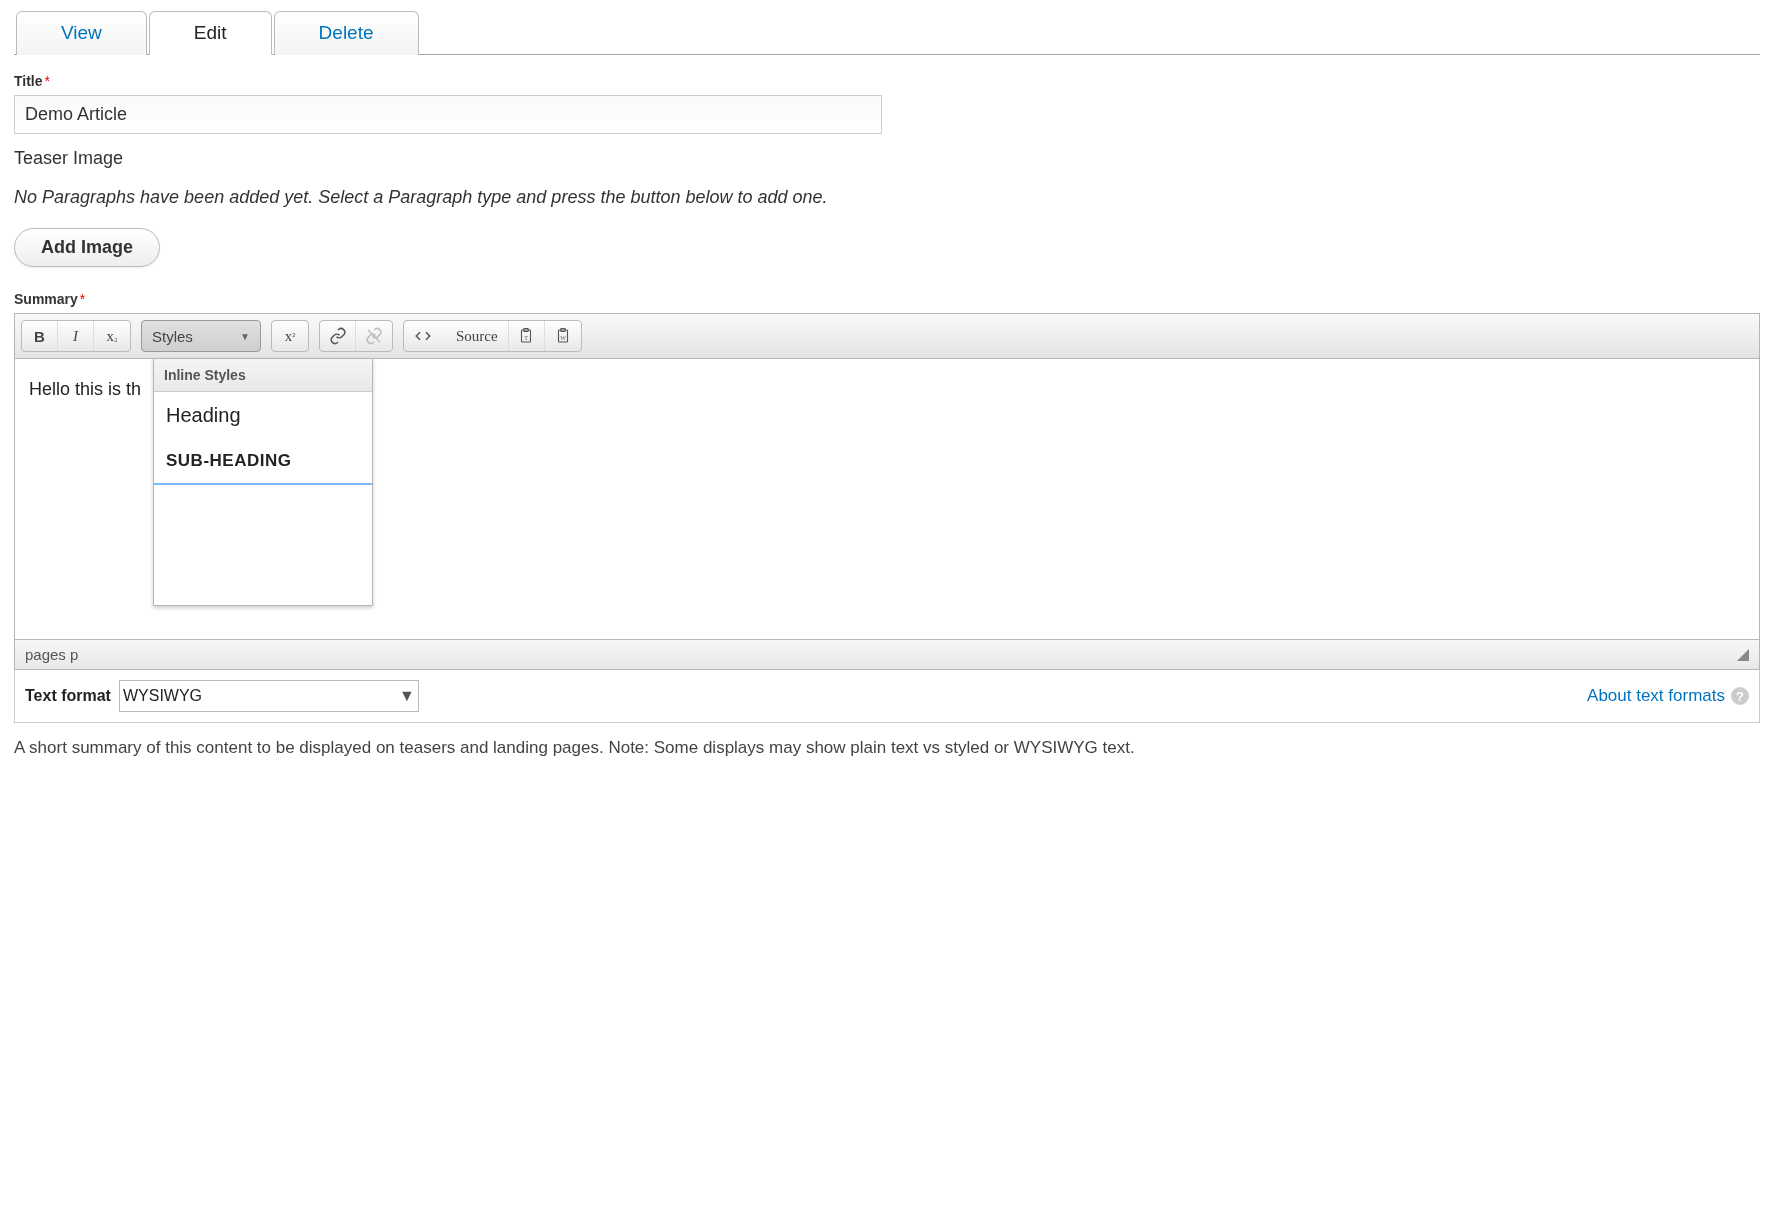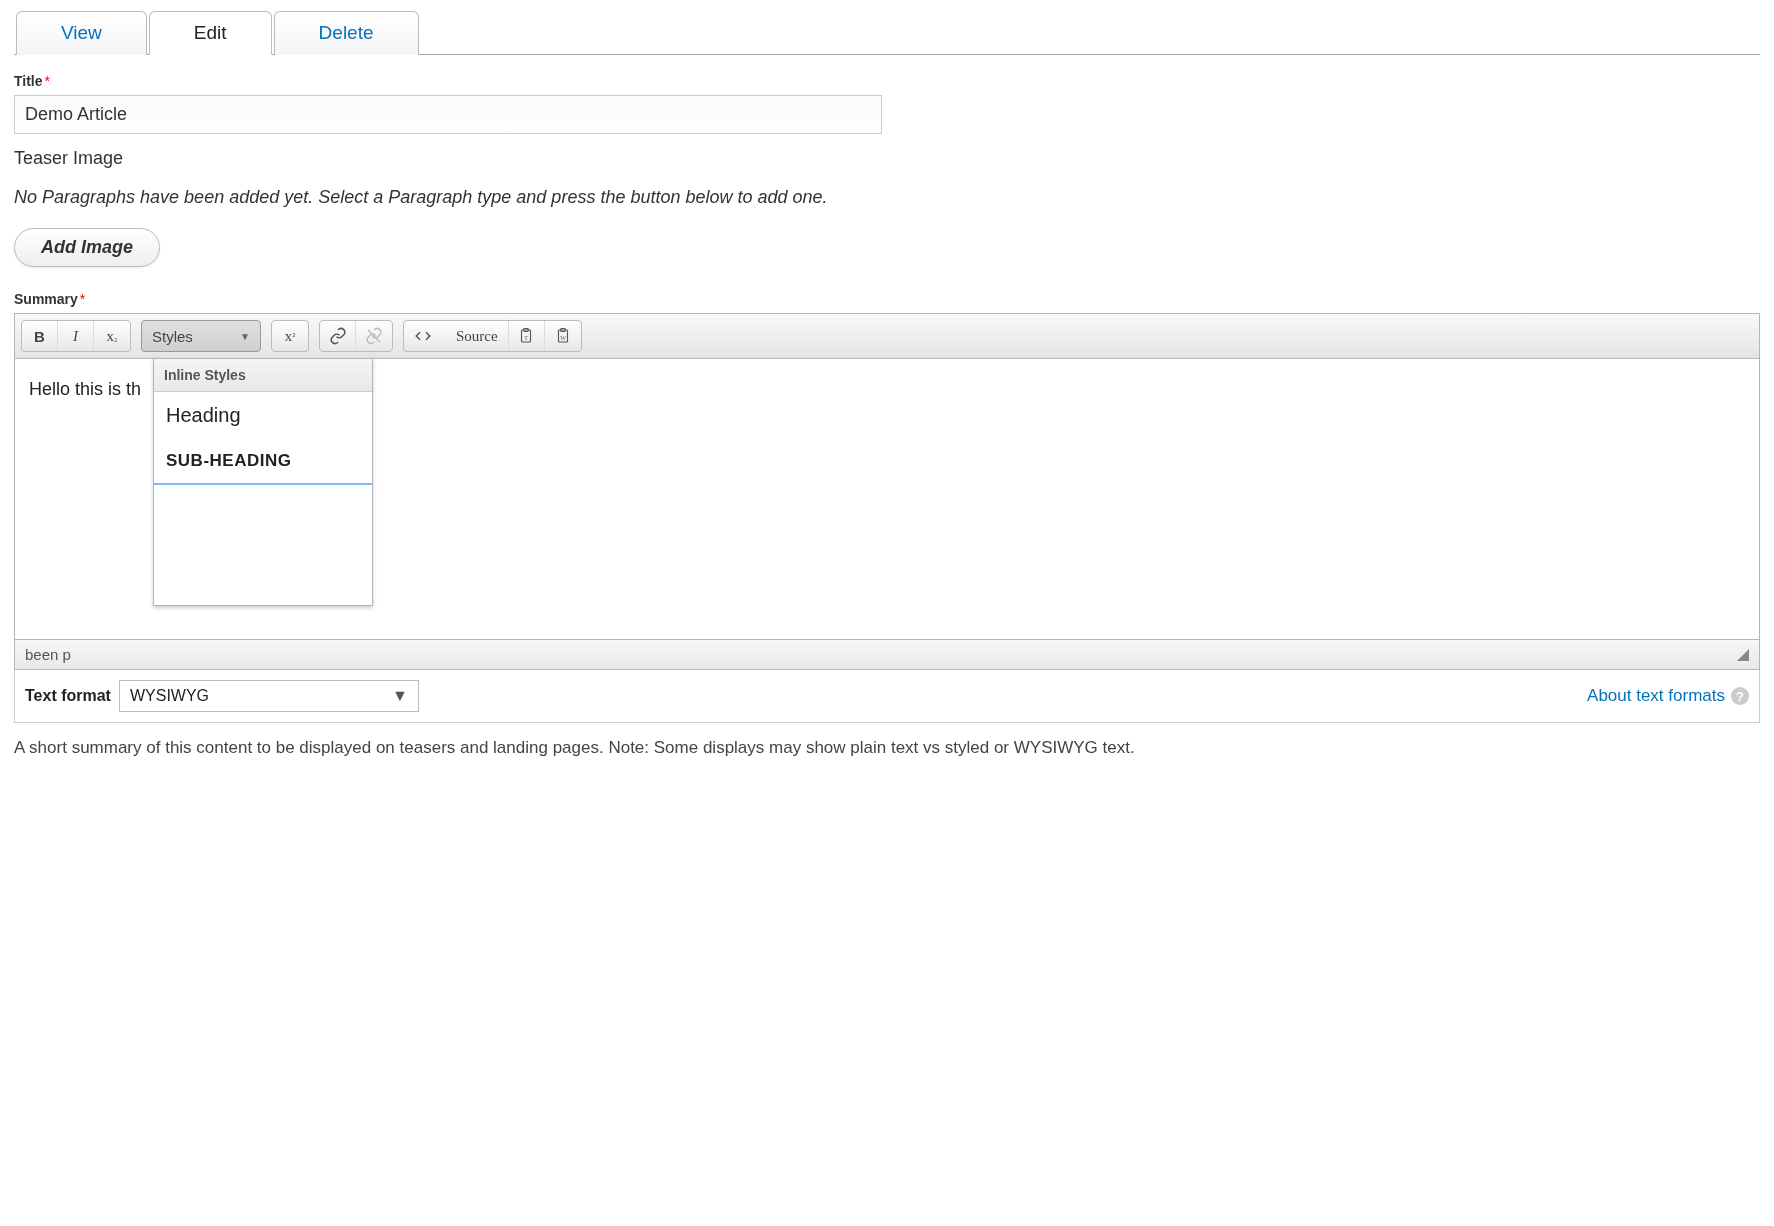--- a/index.html
+++ b/index.html
@@ -11,21 +11,21 @@
 .tab.active { background: #fff; color: #222; border-bottom: 1px solid #fff; font-weight: 500; }
 
 
 .form-label { display: block; font-size: 14px; font-weight: 700; margin: 10px 0 6px; color: #333; }
 .required { color: #e00; font-weight: 400; margin-left: 2px; }
 .form-input { width: 868px; max-width: 100%; padding: 8px 10px; font-size: 18px; border: 1px solid #ccc; background: linear-gradient(#fafafa, #fefefe); color: #333; }
 
 .teaser-label { font-size: 18px; color: #333; margin: 14px 0 18px; }
 .no-paragraphs { font-style: italic; font-size: 18px; color: #333; margin-bottom: 20px; }
 
-.add-image-btn { padding: 8px 26px; font-size: 18px; font-weight: 700; color: #333; border: 1px solid #bbb; border-radius: 22px; background: linear-gradient(#fff, #eee); cursor: pointer; box-shadow: 0 1px 2px rgba(0,0,0,0.08); font-style: italic; }
+.add-image-btn { padding: 8px 26px; font-size: 18px; font-weight: 700; color: #333; border: 1px solid #bbb; border-radius: 22px; background: linear-gradient(#fff, #eee); cursor: pointer; box-shadow: 0 1px 2px rgba(0,0,0,0.08); }
 
 .summary-label { margin-top: 24px; }
 
 
 .cke-wrap { border: 1px solid #b6b6b6; margin-top: 4px; background: #fff; }
 .cke-toolbar { display: flex; align-items: center; padding: 6px; background: linear-gradient(#f9f9f9, #e4e4e4); border-bottom: 1px solid #b6b6b6; gap: 10px; }
 .tgroup { display: flex; border: 1px solid #bbb; border-radius: 4px; overflow: hidden; background: linear-gradient(#fefefe, #e8e8e8); }
 .tbtn { width: 36px; height: 30px; display: flex; align-items: center; justify-content: center; border-right: 1px solid #ddd; font-size: 15px; color: #444; cursor: pointer; font-family: Georgia, serif; }
 .tbtn:last-child { border-right: none; }
 .tbtn svg { width: 18px; height: 18px; }
@@ -42,21 +42,21 @@
 .dd-item.sub { font-weight: 900; font-size: 17px; letter-spacing: 0.5px; border-bottom: 2px solid #7ab8ff; }
 .dd-spacer { height: 120px; }
 
 .cke-path { background: linear-gradient(#f7f7f7, #e8e8e8); border-top: 1px solid #b6b6b6; padding: 6px 10px; font-size: 15px; color: #555; display: flex; justify-content: space-between; align-items: center; }
 .resize-grip { width: 0; height: 0; border-left: 12px solid transparent; border-bottom: 12px solid #888; }
 
 
 .format-row { border: 1px solid #ccc; border-top: none; padding: 10px; display: flex; justify-content: space-between; align-items: center; background: #fff; }
 .format-left { display: flex; align-items: center; gap: 8px; }
 .format-label { font-weight: 700; font-size: 16px; }
-.format-select { border: 1px solid #bbb; padding: 6px 10px; font-size: 16px; width: 300px; display: flex; justify-content: space-between; align-items: center; background: #fff; cursor: pointer; }
+.format-select { border: 1px solid #bbb; padding: 6px 3px; font-size: 16px; width: 300px; display: flex; justify-content: space-between; align-items: center; background: #fff; cursor: pointer; }
 .format-select .arrow { color: #555; }
 .about-link { color: #0074bd; font-size: 17px; text-decoration: none; display: flex; align-items: center; gap: 6px; }
 .help-icon { width: 18px; height: 18px; border-radius: 50%; background: #ccc; color: #fff; display: inline-flex; align-items: center; justify-content: center; font-size: 13px; font-weight: 700; }
 
 .help-text { margin-top: 12px; font-size: 17px; color: #444; line-height: 1.5; }
 
 .sub { font-size: 10px; vertical-align: sub; }
 .sup { font-size: 10px; vertical-align: super; }
 </style>
 </head>
@@ -144,21 +144,21 @@
     
     <div class="styles-dropdown">
       <div class="dd-header">Inline Styles</div>
       <div class="dd-item">Heading</div>
       <div class="dd-item sub">SUB-HEADING</div>
       <div class="dd-spacer"></div>
     </div>
   </div>
 
   <div class="cke-path">
-    <span>been   p</span>
+    <span>pages   p</span>
     <span class="resize-grip"></span>
   </div>
 </div>
 
 
 <div class="format-row">
   <div class="format-left">
     <span class="format-label">Text format</span>
     <div class="format-select">
       <span>WYSIWYG</span>

